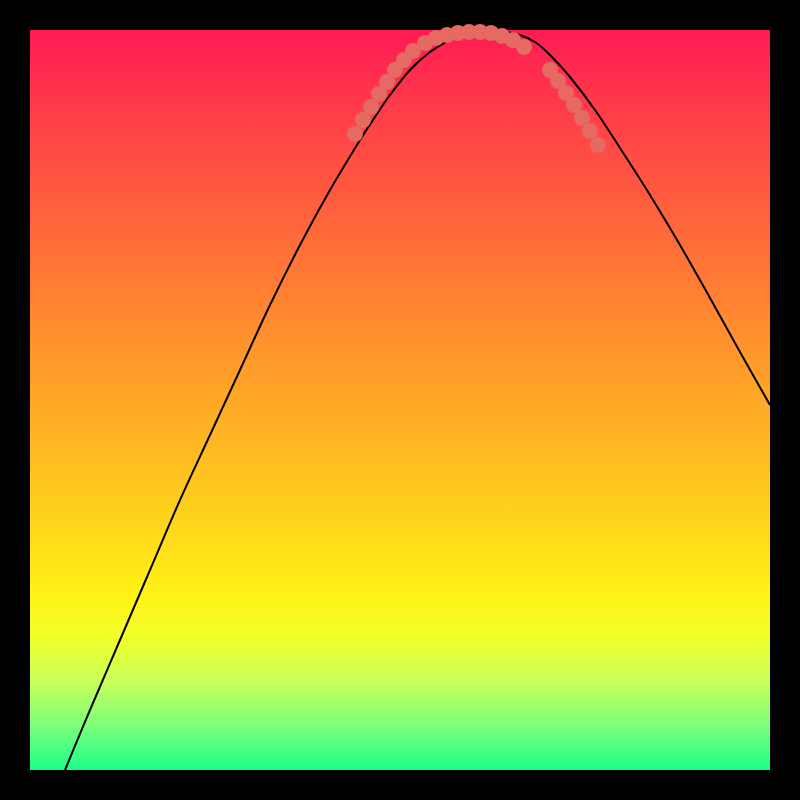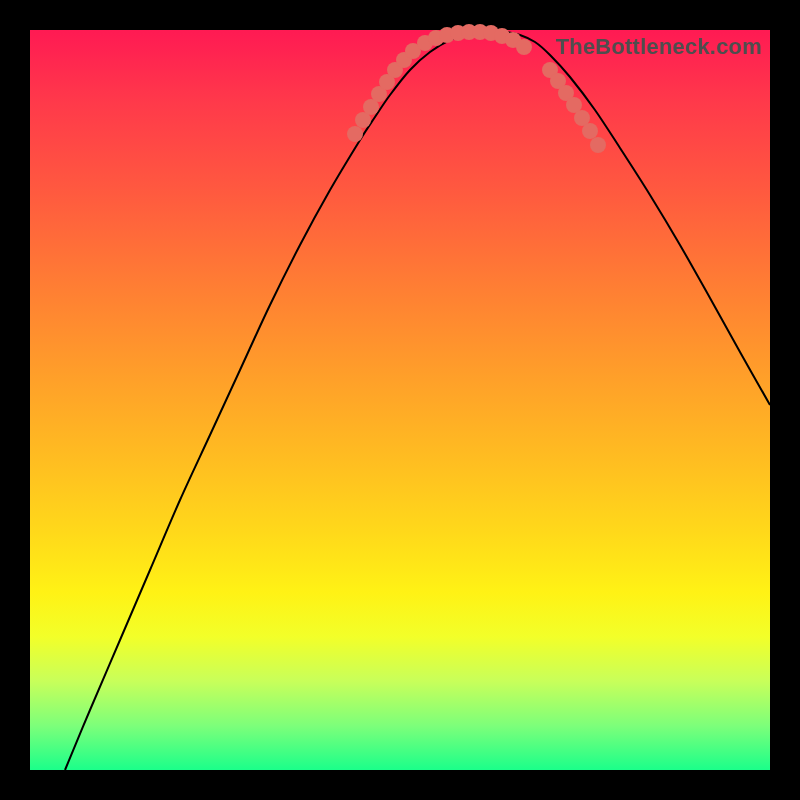--- a/index.html
+++ b/index.html
@@ -56,21 +56,20 @@
     stroke-width: 2;
   }
   .marker {
     fill: #e46a62;
   }
 </style>
 </head>
 <body>
 
 <div class="frame">
-  <div class="watermark">TheBottleneck.com</div>
   <svg class="curve" viewBox="0 0 740 740" preserveAspectRatio="none">
     <path id="curve-path" class="curve-path" d="M 35 740 C 39.2 730.0, 50.8 701.7, 60 680 C 69.2 658.3, 80.0 633.3, 90 610 C 100.0 586.7, 110.0 563.3, 120 540 C 130.0 516.7, 140.0 492.5, 150 470 C 160.0 447.5, 170.0 426.7, 180 405 C 190.0 383.3, 200.0 361.7, 210 340 C 220.0 318.3, 230.0 295.8, 240 275 C 250.0 254.2, 260.0 234.2, 270 215 C 280.0 195.8, 290.0 177.5, 300 160 C 310.0 142.5, 322.5 122.2, 330 110 C 337.5 97.8, 340.0 94.5, 345 87 C 350.0 79.5, 354.2 72.8, 360 65 C 365.8 57.2, 373.3 47.2, 380 40 C 386.7 32.8, 393.3 27.0, 400 22 C 406.7 17.0, 413.3 13.0, 420 10 C 426.7 7.0, 433.3 5.3, 440 4 C 446.7 2.7, 454.2 2.3, 460 2 C 465.8 1.7, 470.0 1.5, 475 2 C 480.0 2.5, 485.0 3.3, 490 5 C 495.0 6.7, 500.0 8.7, 505 12 C 510.0 15.3, 514.2 19.2, 520 25 C 525.8 30.8, 532.5 37.8, 540 47 C 547.5 56.2, 556.7 68.2, 565 80 C 573.3 91.8, 580.8 103.8, 590 118 C 599.2 132.2, 610.0 148.8, 620 165 C 630.0 181.2, 640.0 197.8, 650 215 C 660.0 232.2, 670.0 250.2, 680 268 C 690.0 285.8, 700.0 304.2, 710 322 C 720.0 339.8, 735.0 366.2, 740 375"></path>
     <g id="markers-group">
         <circle cx="325" cy="104" r="8" class="marker"></circle>
         <circle cx="333" cy="90" r="8" class="marker"></circle>
         <circle cx="341" cy="77" r="8" class="marker"></circle>
         <circle cx="349" cy="64" r="8" class="marker"></circle>
         <circle cx="357" cy="52" r="8" class="marker"></circle>
         <circle cx="365" cy="40" r="8" class="marker"></circle>
         <circle cx="374" cy="30" r="8" class="marker"></circle>

